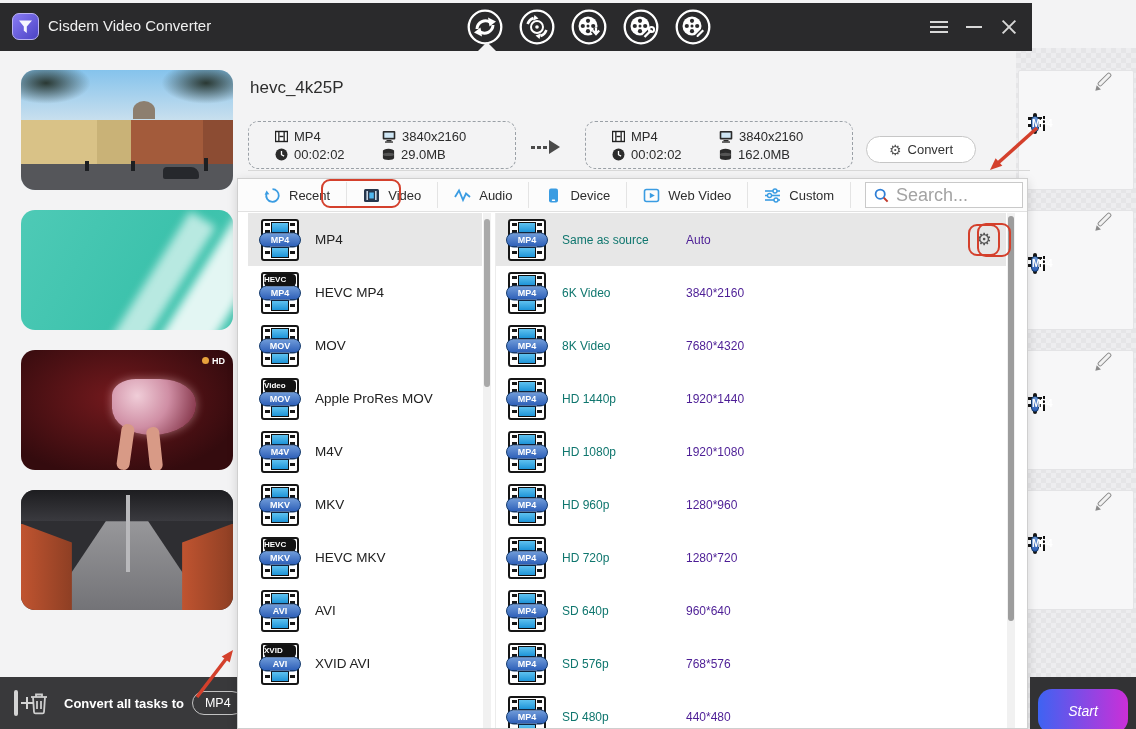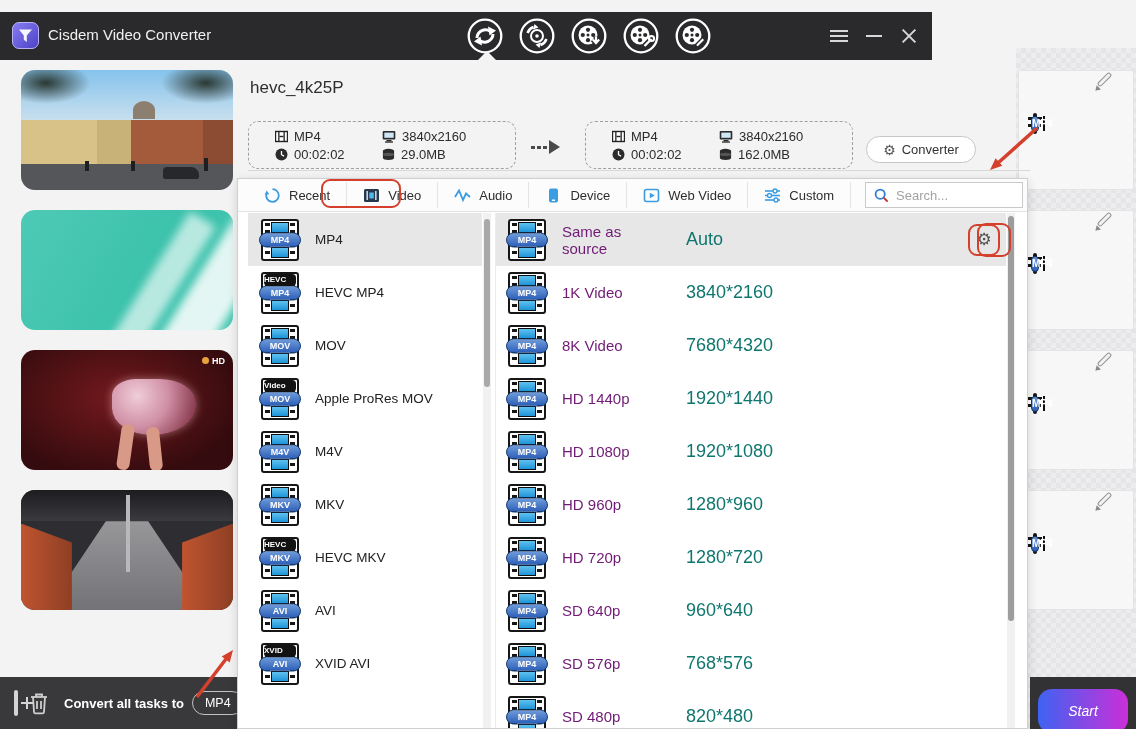--- a/index.html
+++ b/index.html
@@ -1,20 +1,20 @@
 <!DOCTYPE html>
 <html><head>
 <meta charset="utf-8">
 <style>
   * { margin:0; padding:0; box-sizing:border-box; }
   body { font-family:"Liberation Sans", sans-serif; background:#888; }
   .app { position:relative; width:1136px; height:729px; overflow:hidden; background:#f3f3f4; }
 
   
-  .titlebar { position:absolute; left:0; top:12px; width:932px; height:48px; background:#2a2a2c; z-index:40; }
+  .titlebar { position:absolute; left:0; top:3px; width:1032px; height:48px; background:#2a2a2c; z-index:40; }
   .logo { position:absolute; left:12px; top:10px; width:27px; height:27px; }
   .app-title { position:absolute; left:48px; top:14px; color:#f0f0f0; font-size:15px; }
   .mode-icons { position:absolute; left:466px; top:5px; display:flex; gap:14px; }
   .mode-icon { width:38px; height:38px; cursor:pointer; }
   .mode-indicator { position:absolute; left:478px; top:39px; width:0; height:0;
       border-left:9px solid transparent; border-right:9px solid transparent; border-bottom:9px solid #f3f3f4; }
   .win-controls { position:absolute; right:14px; top:0; height:48px; display:flex; align-items:center; gap:18px; }
   .hamburger { width:18px; height:12px; display:flex; flex-direction:column; justify-content:space-between; cursor:pointer; }
   .hamburger i { display:block; height:2px; background:#d8d8d8; }
   .minimize { width:16px; height:2px; background:#d8d8d8; cursor:pointer; }
@@ -95,37 +95,37 @@
   .film.lg .badge { font-size:10px; height:16px; line-height:14px; }
 
   
   .panel { position:absolute; left:237px; top:178px; width:791px; height:551px; background:#fff;
       border:1px solid #cfcfcf; box-shadow:0 3px 10px rgba(0,0,0,.14); z-index:5; }
   .tabbar { position:absolute; left:0; top:0; right:0; height:33px; background:#fcfcfc; border-bottom:1px solid #e1e1e1; display:flex; align-items:center; padding-left:10px; }
   .tab { position:relative; display:flex; align-items:center; gap:8px; padding:0 16px; height:26px; font-size:13px; color:#2d2d2d;
       border-right:1px solid #e4e4e4; cursor:pointer; }
   .tab:last-of-type { border-right:none; }
   .search-box { position:absolute; right:4px; top:3px; width:158px; height:26px; background:#fff; border:1px solid #c9c9c9; display:flex; align-items:center; padding:0 8px; gap:7px; }
-  .search-box input { border:none; outline:none; width:110px; font-size:13px; color:#444; font-family:"Liberation Sans",sans-serif; background:transparent; }
+  .search-box input { border:none; outline:none; width:110px; font-size:18px; color:#444; font-family:"Liberation Sans",sans-serif; background:transparent; }
   .search-box input::placeholder { color:#a3a3a3; }
 
   .left-list { position:absolute; left:10px; top:34px; width:234px; bottom:0; overflow:hidden; }
   .left-scroll { position:absolute; left:245px; top:34px; bottom:0; width:8px; background:#f1f1f1; }
   .left-scroll .thumb-bar { position:absolute; left:1px; width:6px; top:6px; height:168px; background:#a9a9a9; border-radius:3px; }
   .right-list { position:absolute; left:257px; right:21px; top:34px; bottom:0; overflow:hidden; border-left:1px solid #ececec; }
   .right-scroll { position:absolute; right:12px; top:34px; bottom:0; width:8px; background:#f1f1f1; }
   .right-scroll .thumb-bar { position:absolute; left:1px; width:6px; top:3px; height:405px; background:#9d9d9d; border-radius:3px; }
 
   .fmt-row { height:53px; display:flex; align-items:center; gap:16px; padding-left:13px; cursor:pointer; }
   .fmt-row.selected { background:#e7e7e7; }
   .fmt-label { font-size:13.5px; color:#222; }
   .preset-row { height:53px; display:flex; align-items:center; gap:16px; padding-left:12px; cursor:pointer; }
   .preset-row.selected { background:#e7e7e7; }
-  .preset-label { font-size:15px; color:#701a75; width:108px; }
-  .preset-value { font-size:18px; color:#0f766e; }
+  .preset-label { font-size:12px; color:#0f766e; width:108px; }
+  .preset-value { font-size:12px; color:#4c1d95; }
   .gear-cell { margin-left:auto; margin-right:6px; width:32px; height:32px; display:flex; align-items:center; justify-content:center;
       border:2.5px solid #d4402c; border-radius:9px; cursor:pointer; }
   .gear-cell .gear-glyph { font-size:17px; }
 
   
   .footer-left { position:absolute; left:0; top:677px; width:240px; height:52px; background:#39393b; z-index:3; display:flex; align-items:center; }
   .add-btn { position:relative; width:26px; height:26px; border:2px solid #d4d4d4; border-radius:5px; margin-left:14px; cursor:pointer; }
   .add-btn::before, .add-btn::after { content:""; position:absolute; background:#d4d4d4; }
   .add-btn::before { left:5px; top:10px; width:12px; height:2px; }
   .add-btn::after { left:10px; top:5px; width:2px; height:12px; }
@@ -297,21 +297,21 @@
           <path d="M0.9 2.8 v3.4 c0 1.1 2.5 2 5.6 2 s5.6-.9 5.6-2 V2.8" fill="#2b2b2b"></path>
           <path d="M0.9 6.6 v3.4 c0 1.1 2.5 2 5.6 2 s5.6-.9 5.6-2 V6.6" fill="#2b2b2b"></path>
           <ellipse cx="6.5" cy="6.4" rx="5.6" ry="1.6" fill="#555"></ellipse>
         </svg>
       <span>162.0MB</span>
     </div>
   </div>
 
   <div class="settings-btn">
     <span class="gear-glyph">⚙</span>
-    <span>Converter</span>
+    <span>Convert</span>
   </div>
   <div class="header-sep"></div>
 
   <div class="panel">
     <div class="tabbar">
       <div class="tab">
         <svg class="ticon" viewBox="0 0 17 17">
             <path d="M8.5 2.2 a6.3 6.3 0 1 1 -6.1 4.7" fill="none" stroke="#3a9ce2" stroke-width="1.8"></path>
             <polygon points="0.6,7.8 5.4,7.2 2.6,3.4" fill="#3a9ce2"></polygon>
           </svg>
@@ -501,21 +501,21 @@
         </div>
 
         <div class="preset-row">
           <span class="film">
             <span class="holes l"></span>
             <span class="holes r"></span>
             <span class="fr t"></span>
             <span class="fr b"></span>
             <span class="badge">MP4</span>
           </span>
-          <span class="preset-label">1K Video</span>
+          <span class="preset-label">6K Video</span>
           <span class="preset-value">3840*2160</span>
 
         </div>
 
         <div class="preset-row">
           <span class="film">
             <span class="holes l"></span>
             <span class="holes r"></span>
             <span class="fr t"></span>
             <span class="fr b"></span>
@@ -606,21 +606,21 @@
 
         <div class="preset-row">
           <span class="film">
             <span class="holes l"></span>
             <span class="holes r"></span>
             <span class="fr t"></span>
             <span class="fr b"></span>
             <span class="badge">MP4</span>
           </span>
           <span class="preset-label">SD 480p</span>
-          <span class="preset-value">820*480</span>
+          <span class="preset-value">440*480</span>
 
         </div>
       </div>
     <div class="right-scroll">
         <div class="thumb-bar"></div>
       </div>
   </div>
 
   <div class="footer-left">
     <div class="add-btn"></div>

